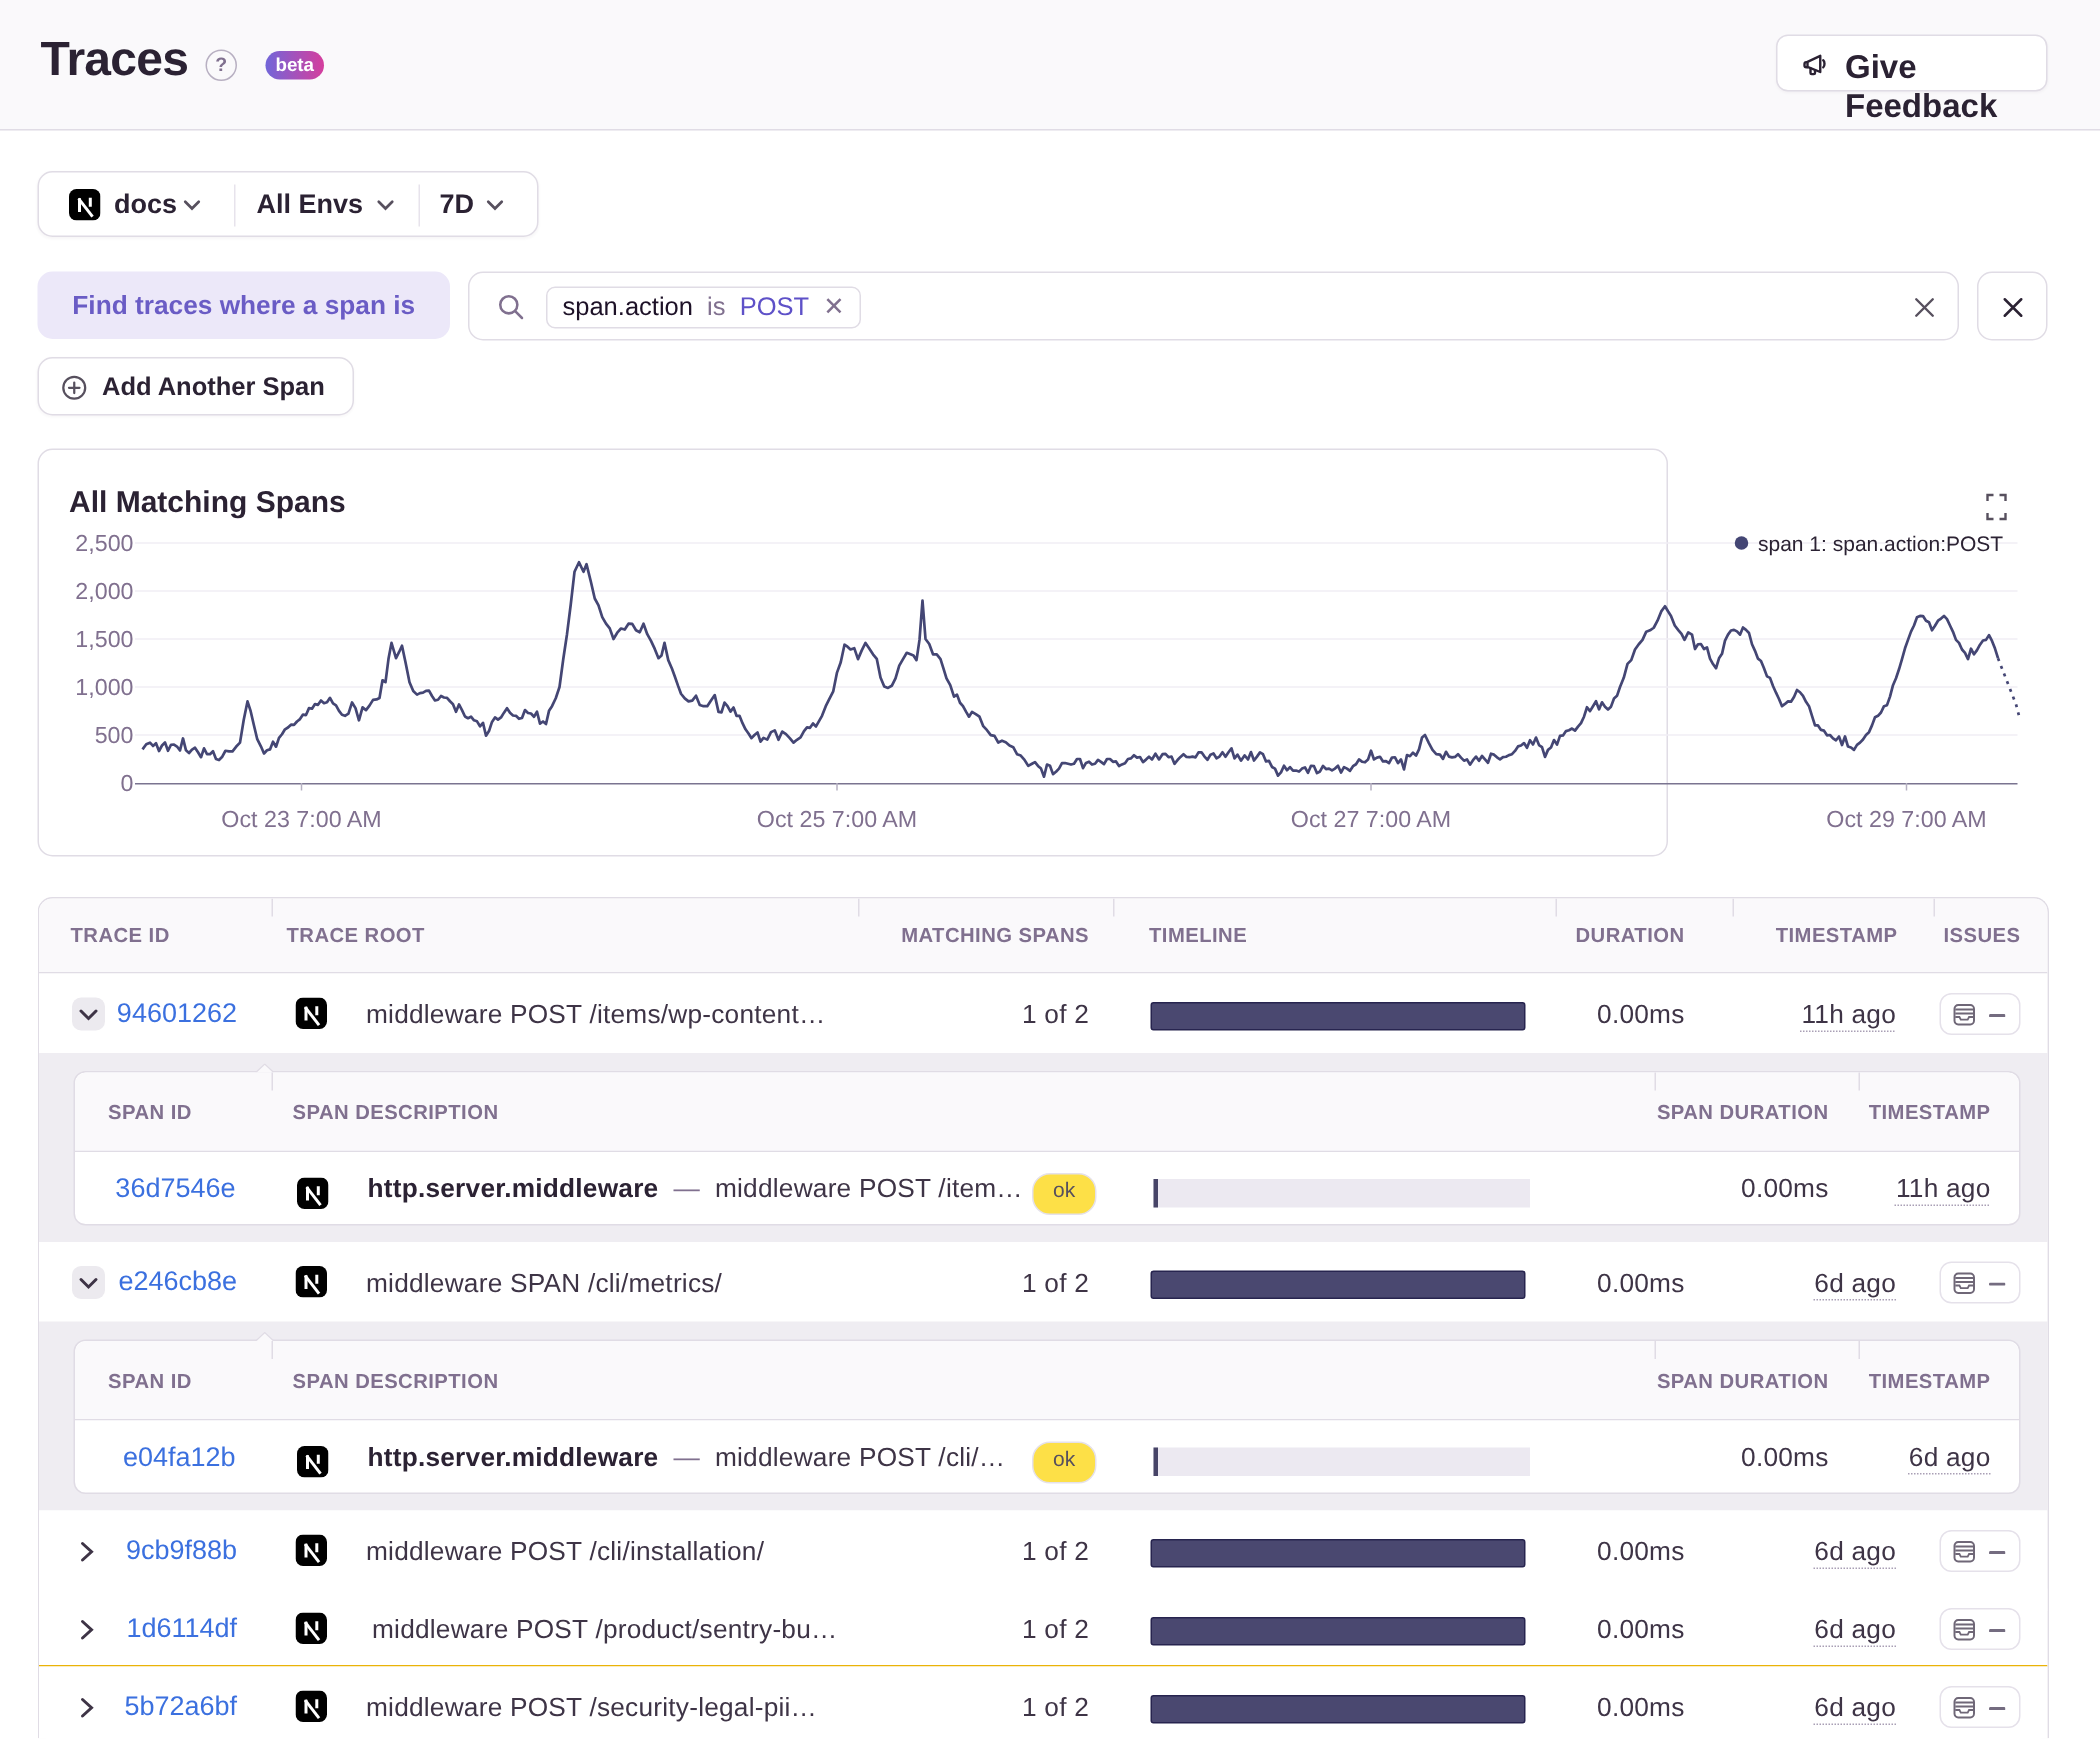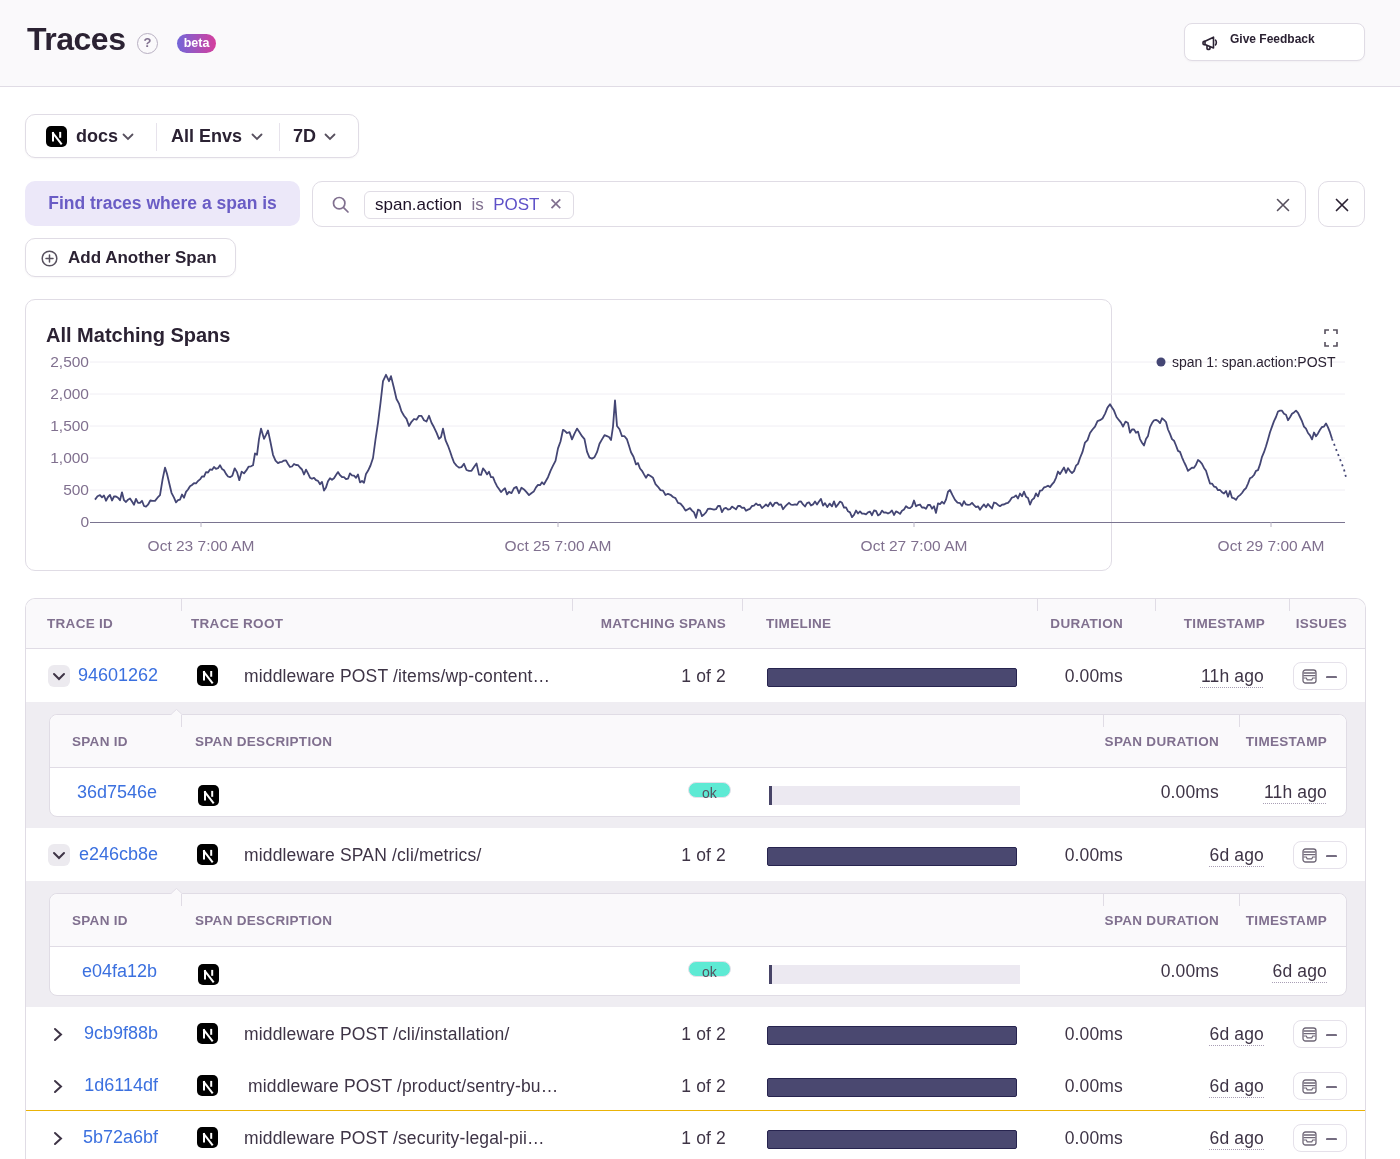--- a/index.html
+++ b/index.html
@@ -4,21 +4,21 @@
 <style>
 * { margin:0; padding:0; box-sizing:border-box; }
 html,body { width:1400px; height:1159px; overflow:hidden; }
 body { font-family:"Liberation Sans", sans-serif; background:#fff; color:#2B2233; position:relative; }
 .abs { position:absolute; }
 .hdr { left:0; top:0; width:1400px; height:87px; background:#FAF9FB; border-bottom:1px solid #E0DCE5; }
 .title { left:27px; top:21px; font-size:32px; font-weight:bold; letter-spacing:-0.5px; color:#2B2233; }
 .qmark { left:137px; top:33px; width:21px; height:21px; border:1.5px solid #B8B0C2; border-radius:50%; color:#80708F; font-size:13px; font-weight:bold; text-align:center; line-height:18px; }
 .beta { left:177px; top:34px; width:39px; height:19px; border-radius:10px; background:linear-gradient(90deg,#7266d9, #d53e9d); color:#fff; font-size:12.5px; font-weight:bold; text-align:center; line-height:19px; }
 .fbbtn { left:1184px; top:23px; width:181px; height:38px; background:#fff; border:1px solid #E0DCE5; border-radius:8px; box-shadow:0 1px 2px rgba(43,34,51,0.04); }
-.fbbtn span { position:absolute; left:45px; top:8px; font-size:12px; font-weight:bold; color:#2B2233; }
+.fbbtn span { position:absolute; left:45px; top:8px; font-size:22px; font-weight:bold; color:#2B2233; }
 .selbar { left:25px; top:114px; width:334px; height:44px; background:#fff; border:1px solid #E0DCE5; border-radius:10px; box-shadow:0 1px 2px rgba(43,34,51,0.04); }
 .selbar .txt { position:absolute; top:11px; font-size:18px; font-weight:bold; color:#2B2233; }
 .selbar .div { position:absolute; top:8px; width:1px; height:28px; background:#E7E3EC; }
 .findpill { left:25px; top:181px; width:275px; height:45px; background:#ECE8F9; border-radius:10px; color:#6A5CC5; font-size:17.5px; font-weight:bold; text-align:center; line-height:45px; }
 .searchbox { left:312px; top:181px; width:994px; height:46px; background:#fff; border:1px solid #E0DCE5; border-radius:10px; }
 .token { position:absolute; left:51px; top:9px; height:28px; border:1px solid #E0DCE5; border-radius:6px; background:#fff; padding:0 10px; font-size:17px; line-height:26px; }
 .xbtn { left:1318px; top:181px; width:47px; height:46px; background:#fff; border:1px solid #E0DCE5; border-radius:10px; }
 .addbtn { left:25px; top:238px; width:211px; height:39px; background:#fff; border:1px solid #E0DCE5; border-radius:10px; box-shadow:0 1px 2px rgba(43,34,51,0.04); }
 .addbtn span { position:absolute; left:42px; top:9px; font-size:17px; font-weight:bold; color:#2B2233; }
 .chartcard { left:25px; top:299px; width:1087px; height:272px; background:#fff; border:1px solid #E0DCE5; border-radius:10px; }
@@ -31,21 +31,21 @@
 .trow { position:absolute; left:0; width:100%; height:53px; background:#fff; }
 .tlink { color:#3B70DF; font-size:18px; text-decoration:none; }
 .rowtext { font-size:17.5px; color:#3E3446; letter-spacing:0.15px; }
 .chevbtn { position:absolute; left:22px; top:16px; width:22px; height:22px; background:#ECEAEF; border:none; border-radius:6px; }
 .bar { position:absolute; left:741px; top:19px; width:250px; height:19px; background:#4A4870; border:1.5px solid #27244F; border-radius:2px; }
 .issuebox { position:absolute; left:1267px; top:13px; width:54px; height:28px; border:1px solid #E5E1EA; border-radius:8px; }
 .group { position:absolute; left:0; width:100%; height:126px; background:#EFEDF2; }
 .subcard { position:absolute; left:23px; top:12px; width:1298px; height:103px; background:#fff; border:1px solid #E0DCE5; border-radius:8px; }
 .subhead { position:absolute; left:0; top:0; width:100%; height:53px; background:#FAF9FB; border-bottom:1px solid #E0DCE5; border-radius:8px 8px 0 0; }
 .subrow { position:absolute; left:0; top:54px; width:100%; height:48px; }
-.okpill { position:absolute; top:13px; height:16px; padding:0 13px; background:#5eead4; border:1px solid #E5E1EA; border-radius:12px; font-size:14px; color:#57505E; line-height:21px; }
+.okpill { position:absolute; top:13px; height:28px; padding:0 13px; background:#fde047; border:1px solid #E5E1EA; border-radius:12px; font-size:14px; color:#57505E; line-height:21px; }
 .subbar { position:absolute; top:17px; width:251px; height:19px; background:#ECE9F1; }
 .subtick { position:absolute; left:0; top:0; width:3px; height:19px; background:#474467; }
 .dotted { text-decoration:underline; text-decoration-style:dotted; text-decoration-color:#A99FB5; text-underline-offset:5px; text-decoration-thickness:1px; }
 .notch { position:absolute; top:-6px; left:120px; width:13px; height:6px; }
 </style>
 </head>
 <body>
 
 <div class="abs hdr"></div>
 <div class="abs title">Traces</div>
@@ -207,20 +207,21 @@
 <div class="subrow">
 <div style="position:absolute;left:20px;top:13px;width:87px;text-align:right;"><a class="tlink" href="#">36d7546e</a></div>
 <svg style="position:absolute;left:148px;top:16px" width="21" height="21" viewBox="0 0 21 21">
             <rect width="21" height="21" rx="5" fill="#000"></rect>
             <g stroke="#fff" stroke-width="2" fill="none">
               <path d="M7 15.4 V6.1"></path>
               <path d="M6.4 6.4 L15.7 18.4"></path>
               <path d="M14.2 5.9 V11.8"></path>
             </g>
           </svg>
+<div class="rowtext" style="position:absolute;left:195px;top:13px;white-space:nowrap;"><b style="color:#2B2233">http.server.middleware</b><span style="color:#80708F">&nbsp; — &nbsp;</span>middleware POST /item…</div>
 <div class="okpill" style="left:638px;">ok</div>
 <div class="subbar" style="left:719px;">
             <div class="subtick"></div>
           </div>
 <div class="rowtext" style="position:absolute;left:1069px;top:13px;width:100px;text-align:right;">0.00ms</div>
 <div class="rowtext dotted" style="position:absolute;left:1177px;top:13px;width:100px;text-align:right;">11h ago</div>
 </div>
 </div>
 </div>
 <div class="trow" style="top:229px;height:53px;">
@@ -271,20 +272,21 @@
 <div class="subrow">
 <div style="position:absolute;left:20px;top:13px;width:87px;text-align:right;"><a class="tlink" href="#">e04fa12b</a></div>
 <svg style="position:absolute;left:148px;top:16px" width="21" height="21" viewBox="0 0 21 21">
             <rect width="21" height="21" rx="5" fill="#000"></rect>
             <g stroke="#fff" stroke-width="2" fill="none">
               <path d="M7 15.4 V6.1"></path>
               <path d="M6.4 6.4 L15.7 18.4"></path>
               <path d="M14.2 5.9 V11.8"></path>
             </g>
           </svg>
+<div class="rowtext" style="position:absolute;left:195px;top:13px;white-space:nowrap;"><b style="color:#2B2233">http.server.middleware</b><span style="color:#80708F">&nbsp; — &nbsp;</span>middleware POST /cli/…</div>
 <div class="okpill" style="left:638px;">ok</div>
 <div class="subbar" style="left:719px;">
             <div class="subtick"></div>
           </div>
 <div class="rowtext" style="position:absolute;left:1069px;top:13px;width:100px;text-align:right;">0.00ms</div>
 <div class="rowtext dotted" style="position:absolute;left:1177px;top:13px;width:100px;text-align:right;">6d ago</div>
 </div>
 </div>
 </div>
 <div class="trow" style="top:408px;height:68px;border-bottom:1px solid #E6E2EB;">

